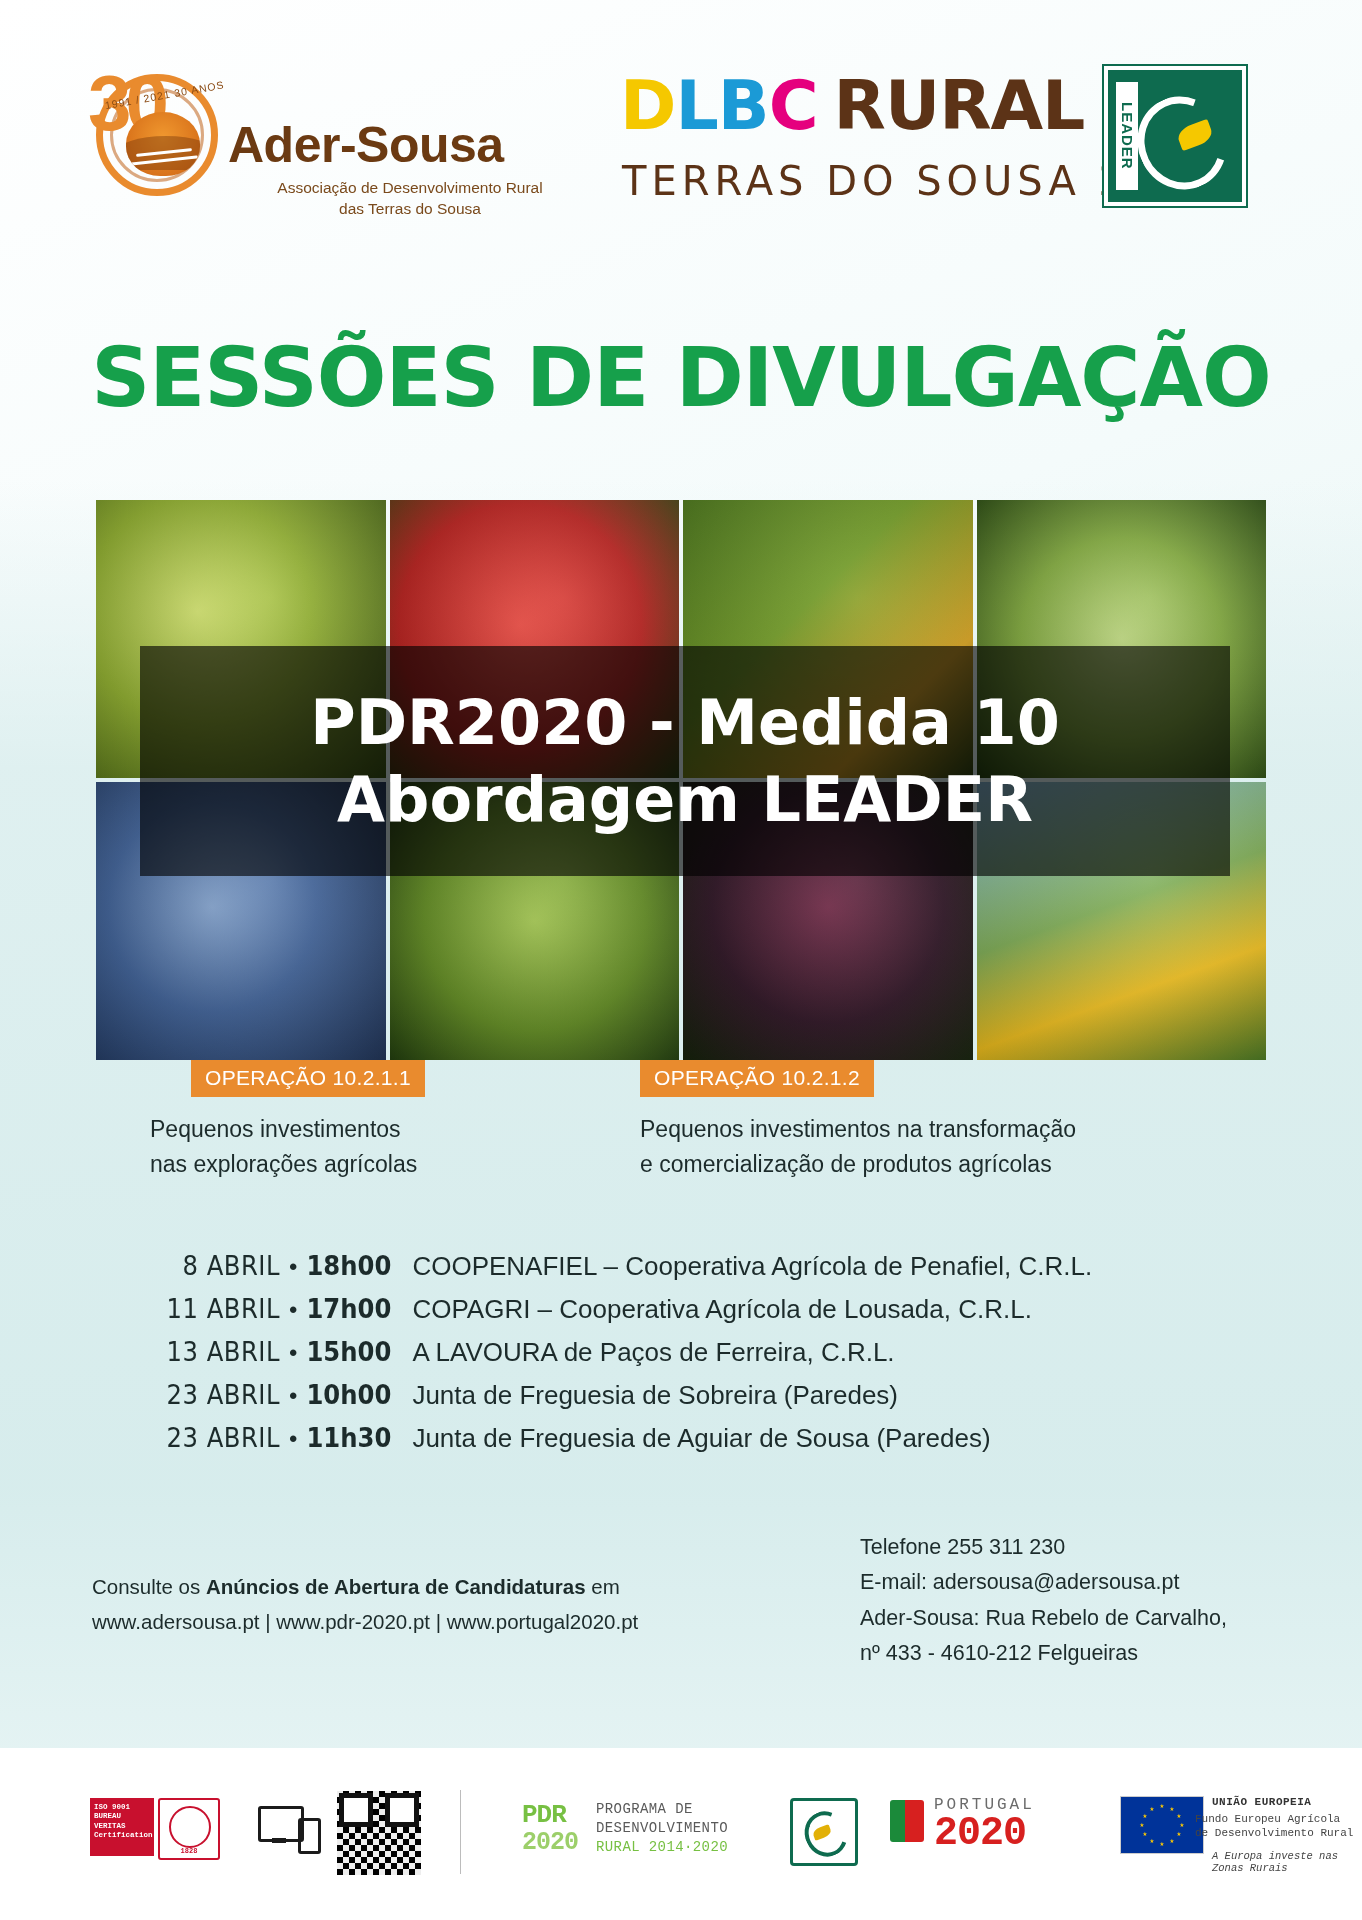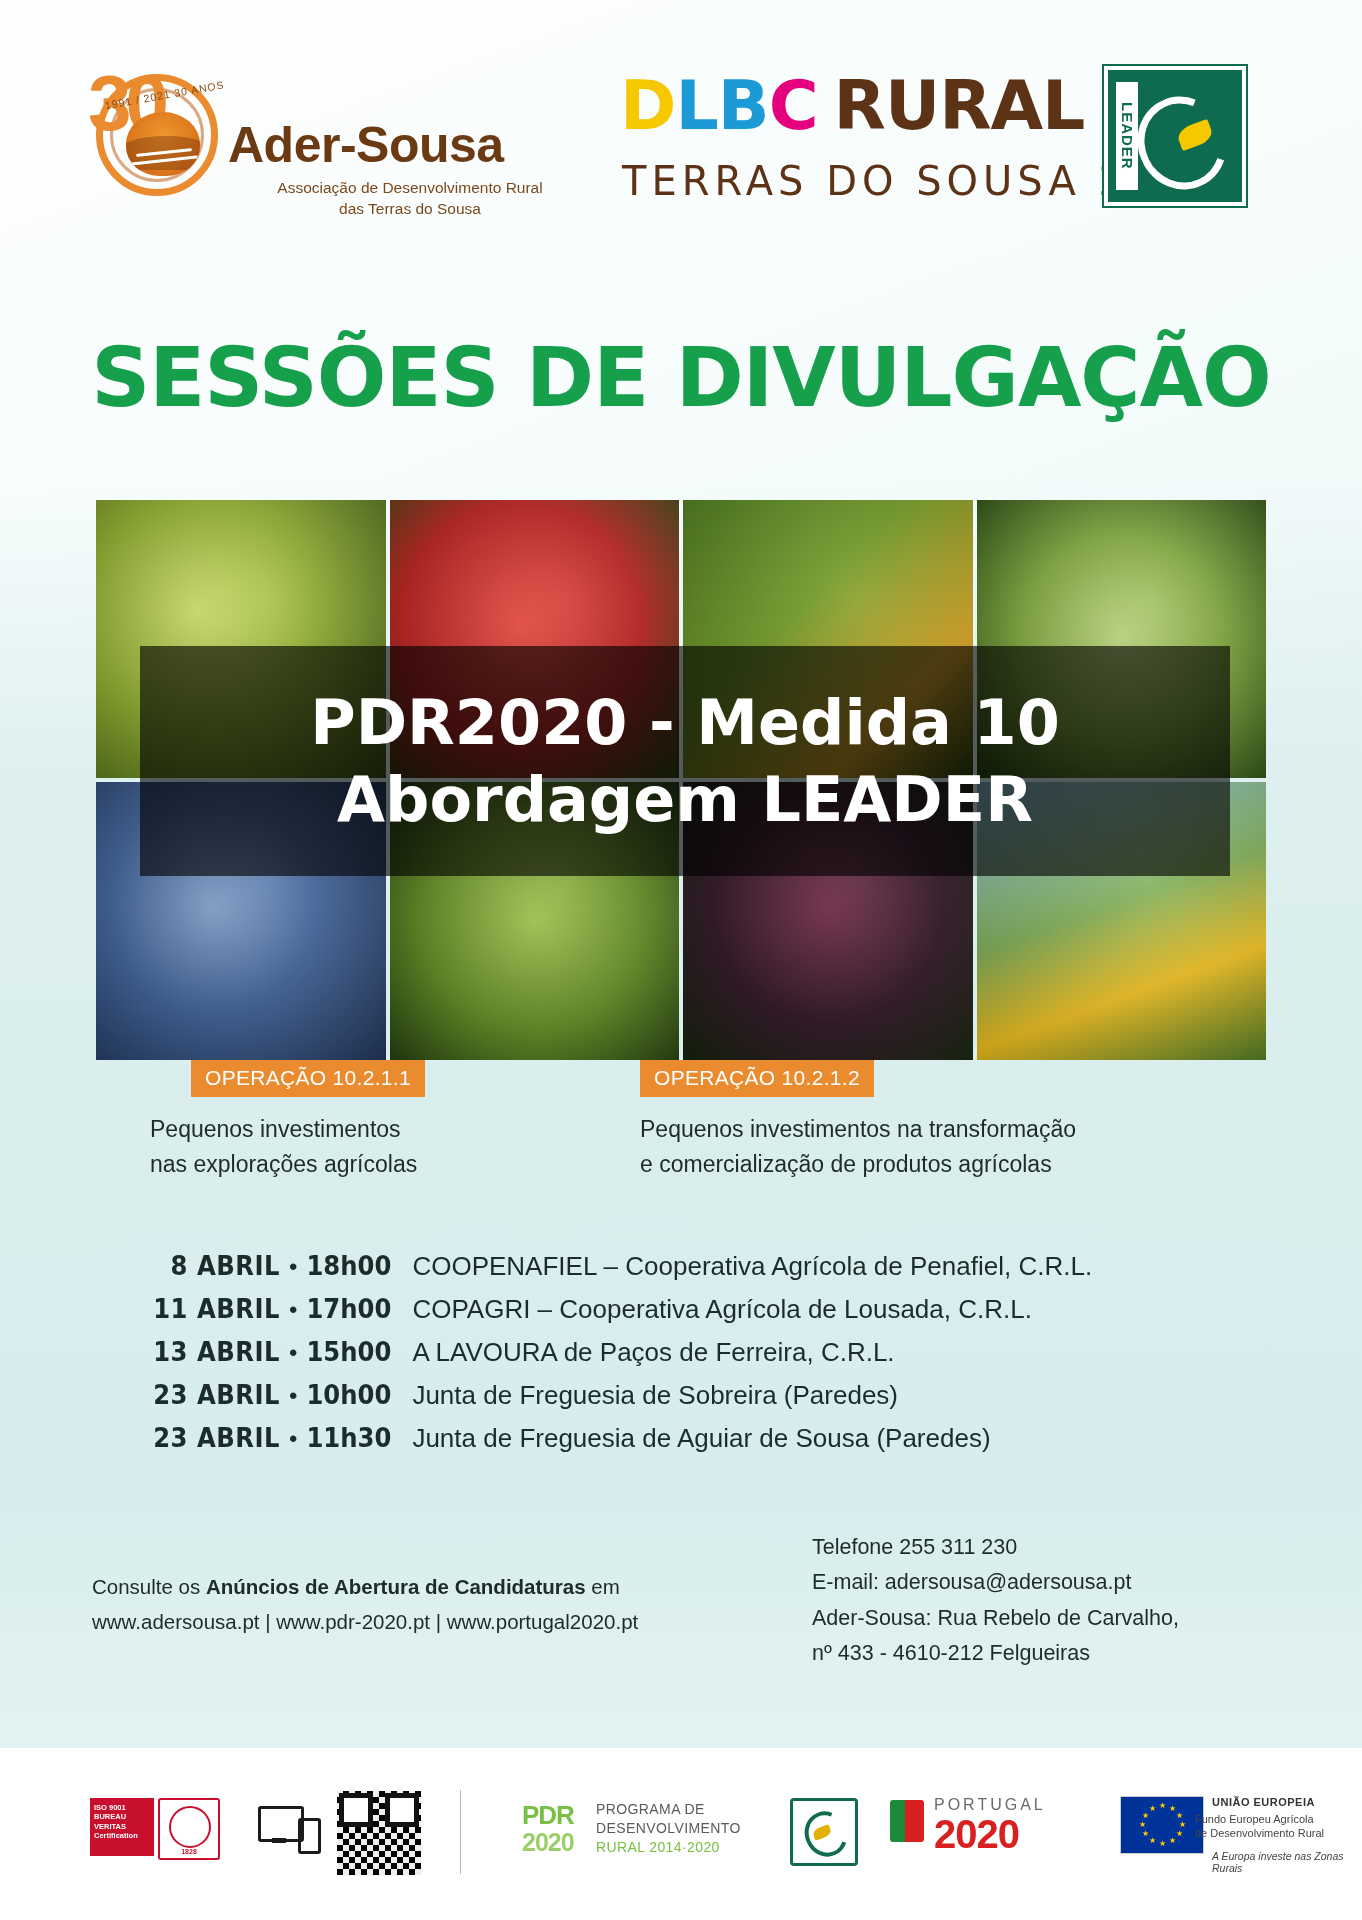--- a/index.html
+++ b/index.html
@@ -274,21 +274,21 @@
   .session-row {
     display: flex;
     align-items: baseline;
     margin-bottom: 11px;
     white-space: nowrap;
   }
   .s-date {
     width: 130px;
     text-align: right;
     font-size: 27px;
-    font-weight: bold;
+    font-weight: normal;
     color: #1c2b2b;
     font-family: "DejaVu Sans Condensed", "Liberation Sans Narrow", "Liberation Sans", sans-serif;
     letter-spacing: .5px;
   }
   .s-bullet {
     padding: 0 9px;
     font-size: 24px;
     color: #1c2b2b;
   }
   .s-time {
@@ -300,40 +300,41 @@
   }
   .s-place {
     font-size: 26px;
     color: #1c2b2b;
     padding-left: 14px;
   }
 
   
   .contacts {
     position: absolute;
-    left: 812px; top: 1530px;
+    left: 860px; top: 1530px;
     font-size: 21.5px;
     color: #1c2b2b;
     line-height: 1.65;
   }
   .links {
     position: absolute;
     left: 92px; top: 1570px;
     font-size: 20.5px;
     color: #1c2b2b;
     line-height: 1.7;
   }
   .links b { font-weight: bold; }
 
   
   .footer {
     position: absolute;
     left: 0; right: 0; bottom: 0;
     height: 172px;
     background: #ffffff;
+    font-family: Liberation Mono, monospace;
   }
   .footer-inner {
     position: absolute;
     left: 90px; right: 90px; top: 26px; bottom: 16px;
   }
   .iso {
     position: absolute; left: 0; top: 24px;
     width: 130px; height: 60px;
     display: flex;
   }

